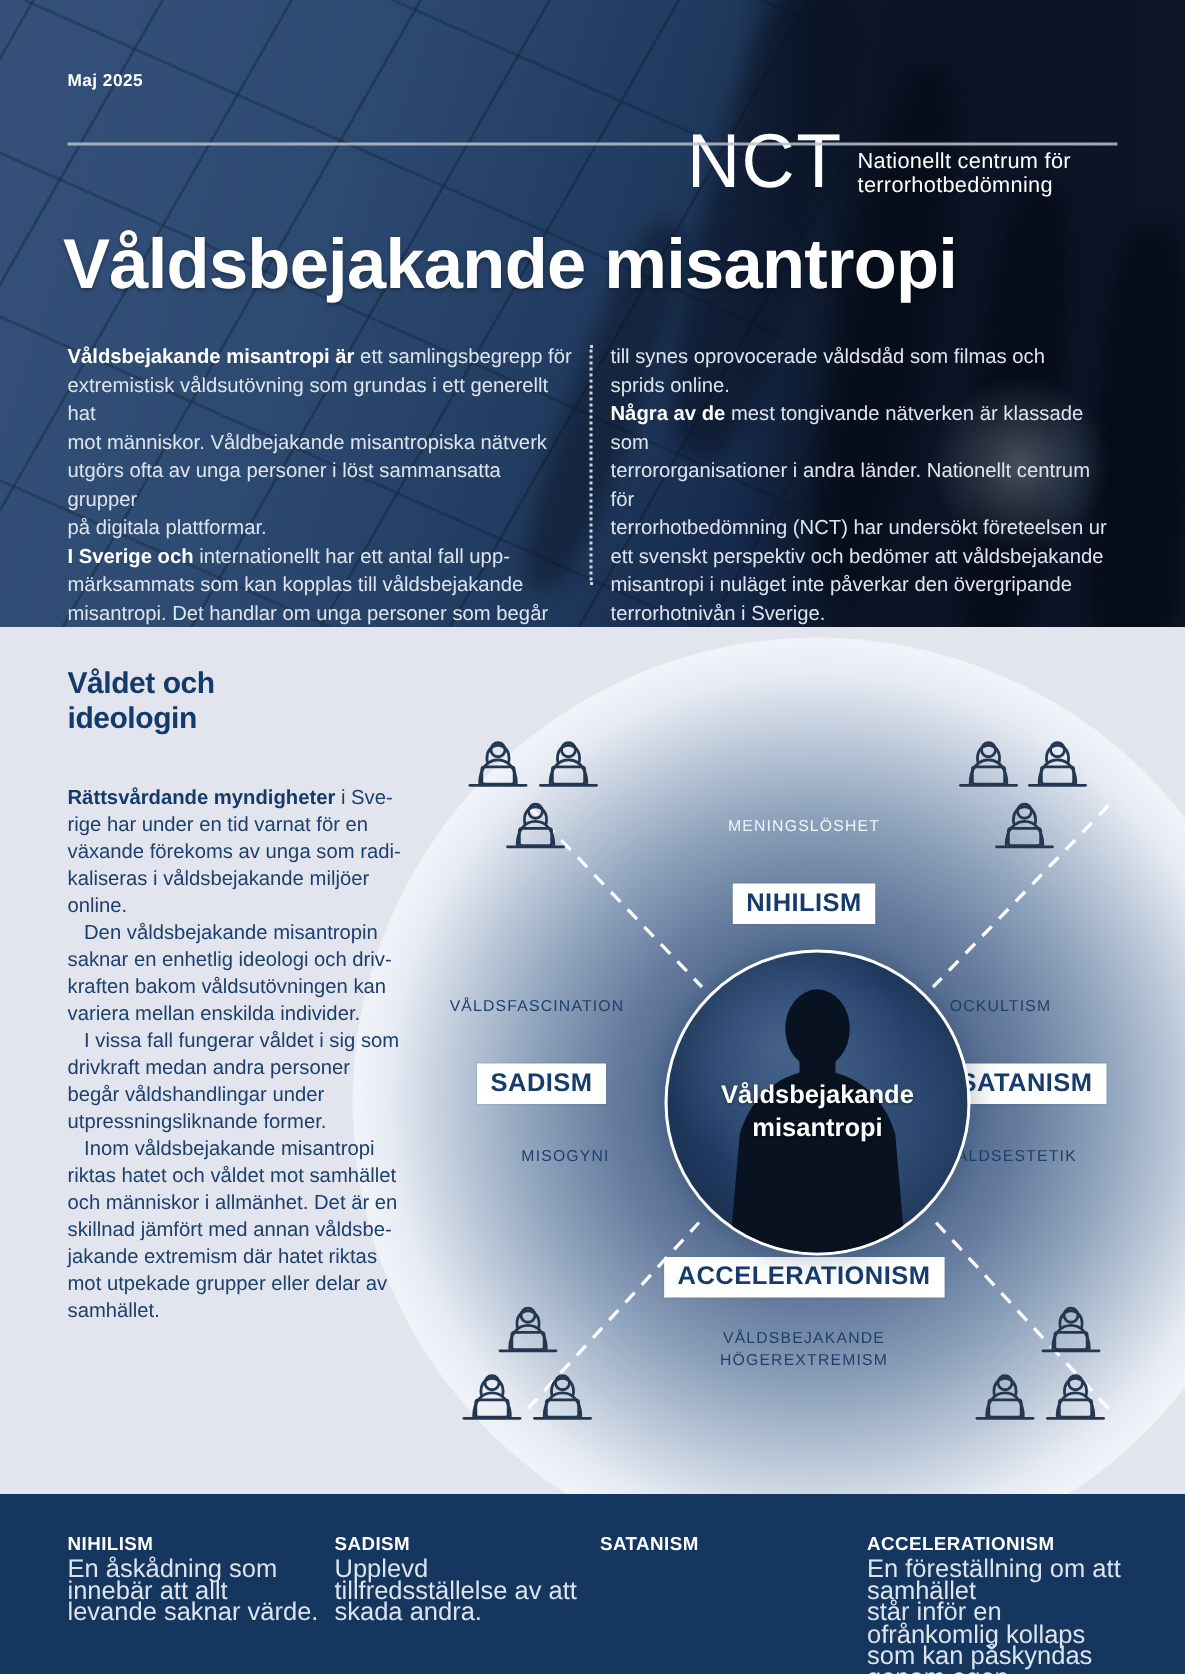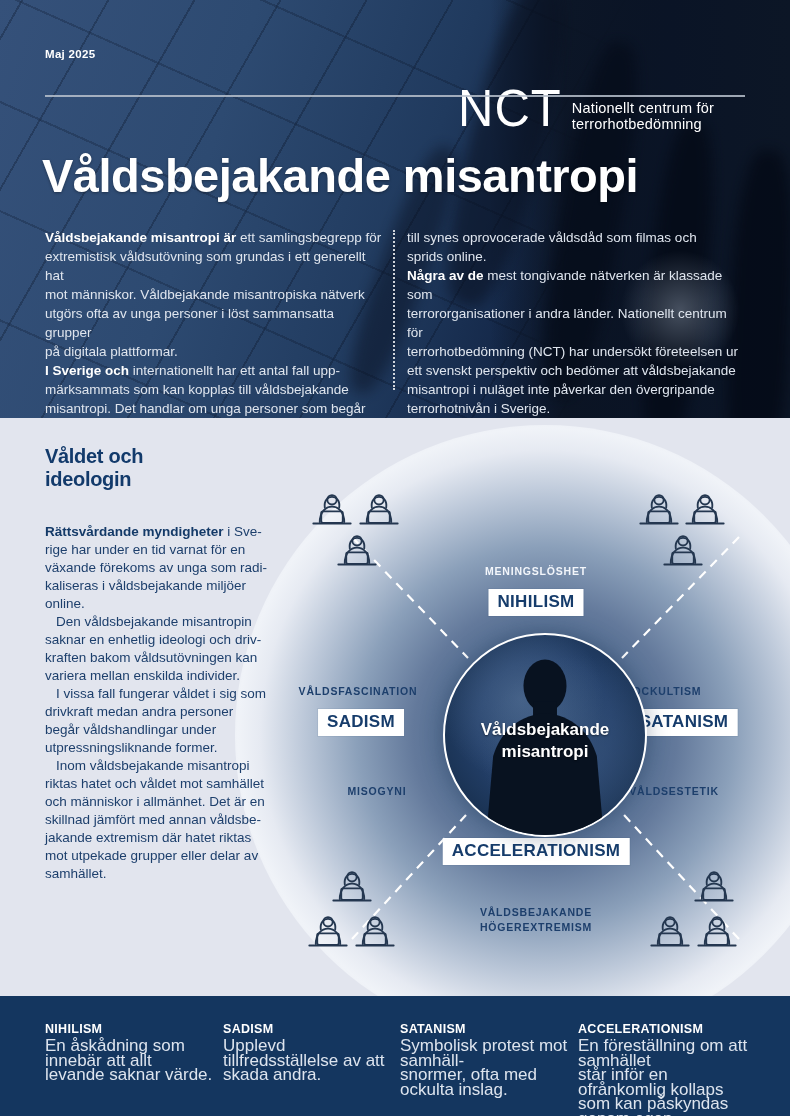--- a/index.html
+++ b/index.html
@@ -81,22 +81,22 @@
       radial-gradient(circle at 68% 60%, rgba(60,88,126,.6), rgba(60,88,126,0) 55%),
       radial-gradient(circle at 50% 45%, #2c4a73 0%, #24406a 45%, #18304f 78%, #122442 100%);
     box-shadow:0 0 22px rgba(20,40,70,.35);
   }
   .silhouette { position:absolute; left:50%; bottom:-4px; transform:translateX(-50%); }
   .center-label {
     position:absolute; left:0; top:84px; width:100%; text-align:center;
     color:#fff; font-size:17px; font-weight:bold; line-height:1.3; text-shadow:0 1px 2px rgba(0,0,0,.5);
   }
 
-  .dlabel { position:absolute; transform:translateX(-50%); font-weight:bold; font-size:10.5px;
-    letter-spacing:.8px; color:#1d3f6c; white-space:nowrap;margin-top:20px; }
+  .dlabel { position:absolute; transform:translateX(-50%); font-weight:normal; font-size:10.5px;
+    letter-spacing:.8px; color:#1d3f6c; white-space:nowrap; }
   .dlabel.light { color:#f3f6fb; }
   .dlabel.multiline { white-space:pre-line; text-align:center; line-height:1.45; }
   .dbox { position:absolute; transform:translateX(-50%); background:#fff; color:#163c6b;
     font-weight:bold; font-size:17px; letter-spacing:.3px; padding:3px 9px 4px; white-space:nowrap;
     box-shadow:0 0 0 1px rgba(20,50,90,.06); }
 
   .hacker { position:absolute; width:46px; height:46px; }
   .hacker svg { width:100%; height:100%; stroke:#243750; stroke-width:2.6; fill:none; stroke-linecap:round; stroke-linejoin:round; }
 
   
@@ -279,22 +279,20 @@
       <div class="ftext ws">En åskådning som innebär att allt
 levande saknar värde.</div>
     </div>
     <div class="fcol fc2">
       <h4>SADISM</h4>
       <div class="ftext ws">Upplevd tillfredsställelse av att
 skada andra.</div>
     </div>
     <div class="fcol fc3">
       <h4>SATANISM</h4>
-      <div class="ftext ws">Symbolisk protest mot samhäll-
-snormer, ofta med ockulta inslag.</div>
     </div>
     <div class="fcol fc4">
       <h4>ACCELERATIONISM</h4>
       <div class="ftext ws">En föreställning om att samhället
 står inför en ofrånkomlig kollaps
 som kan påskyndas genom egen
 våldsanvändning.</div>
     </div>
   </div>
 

